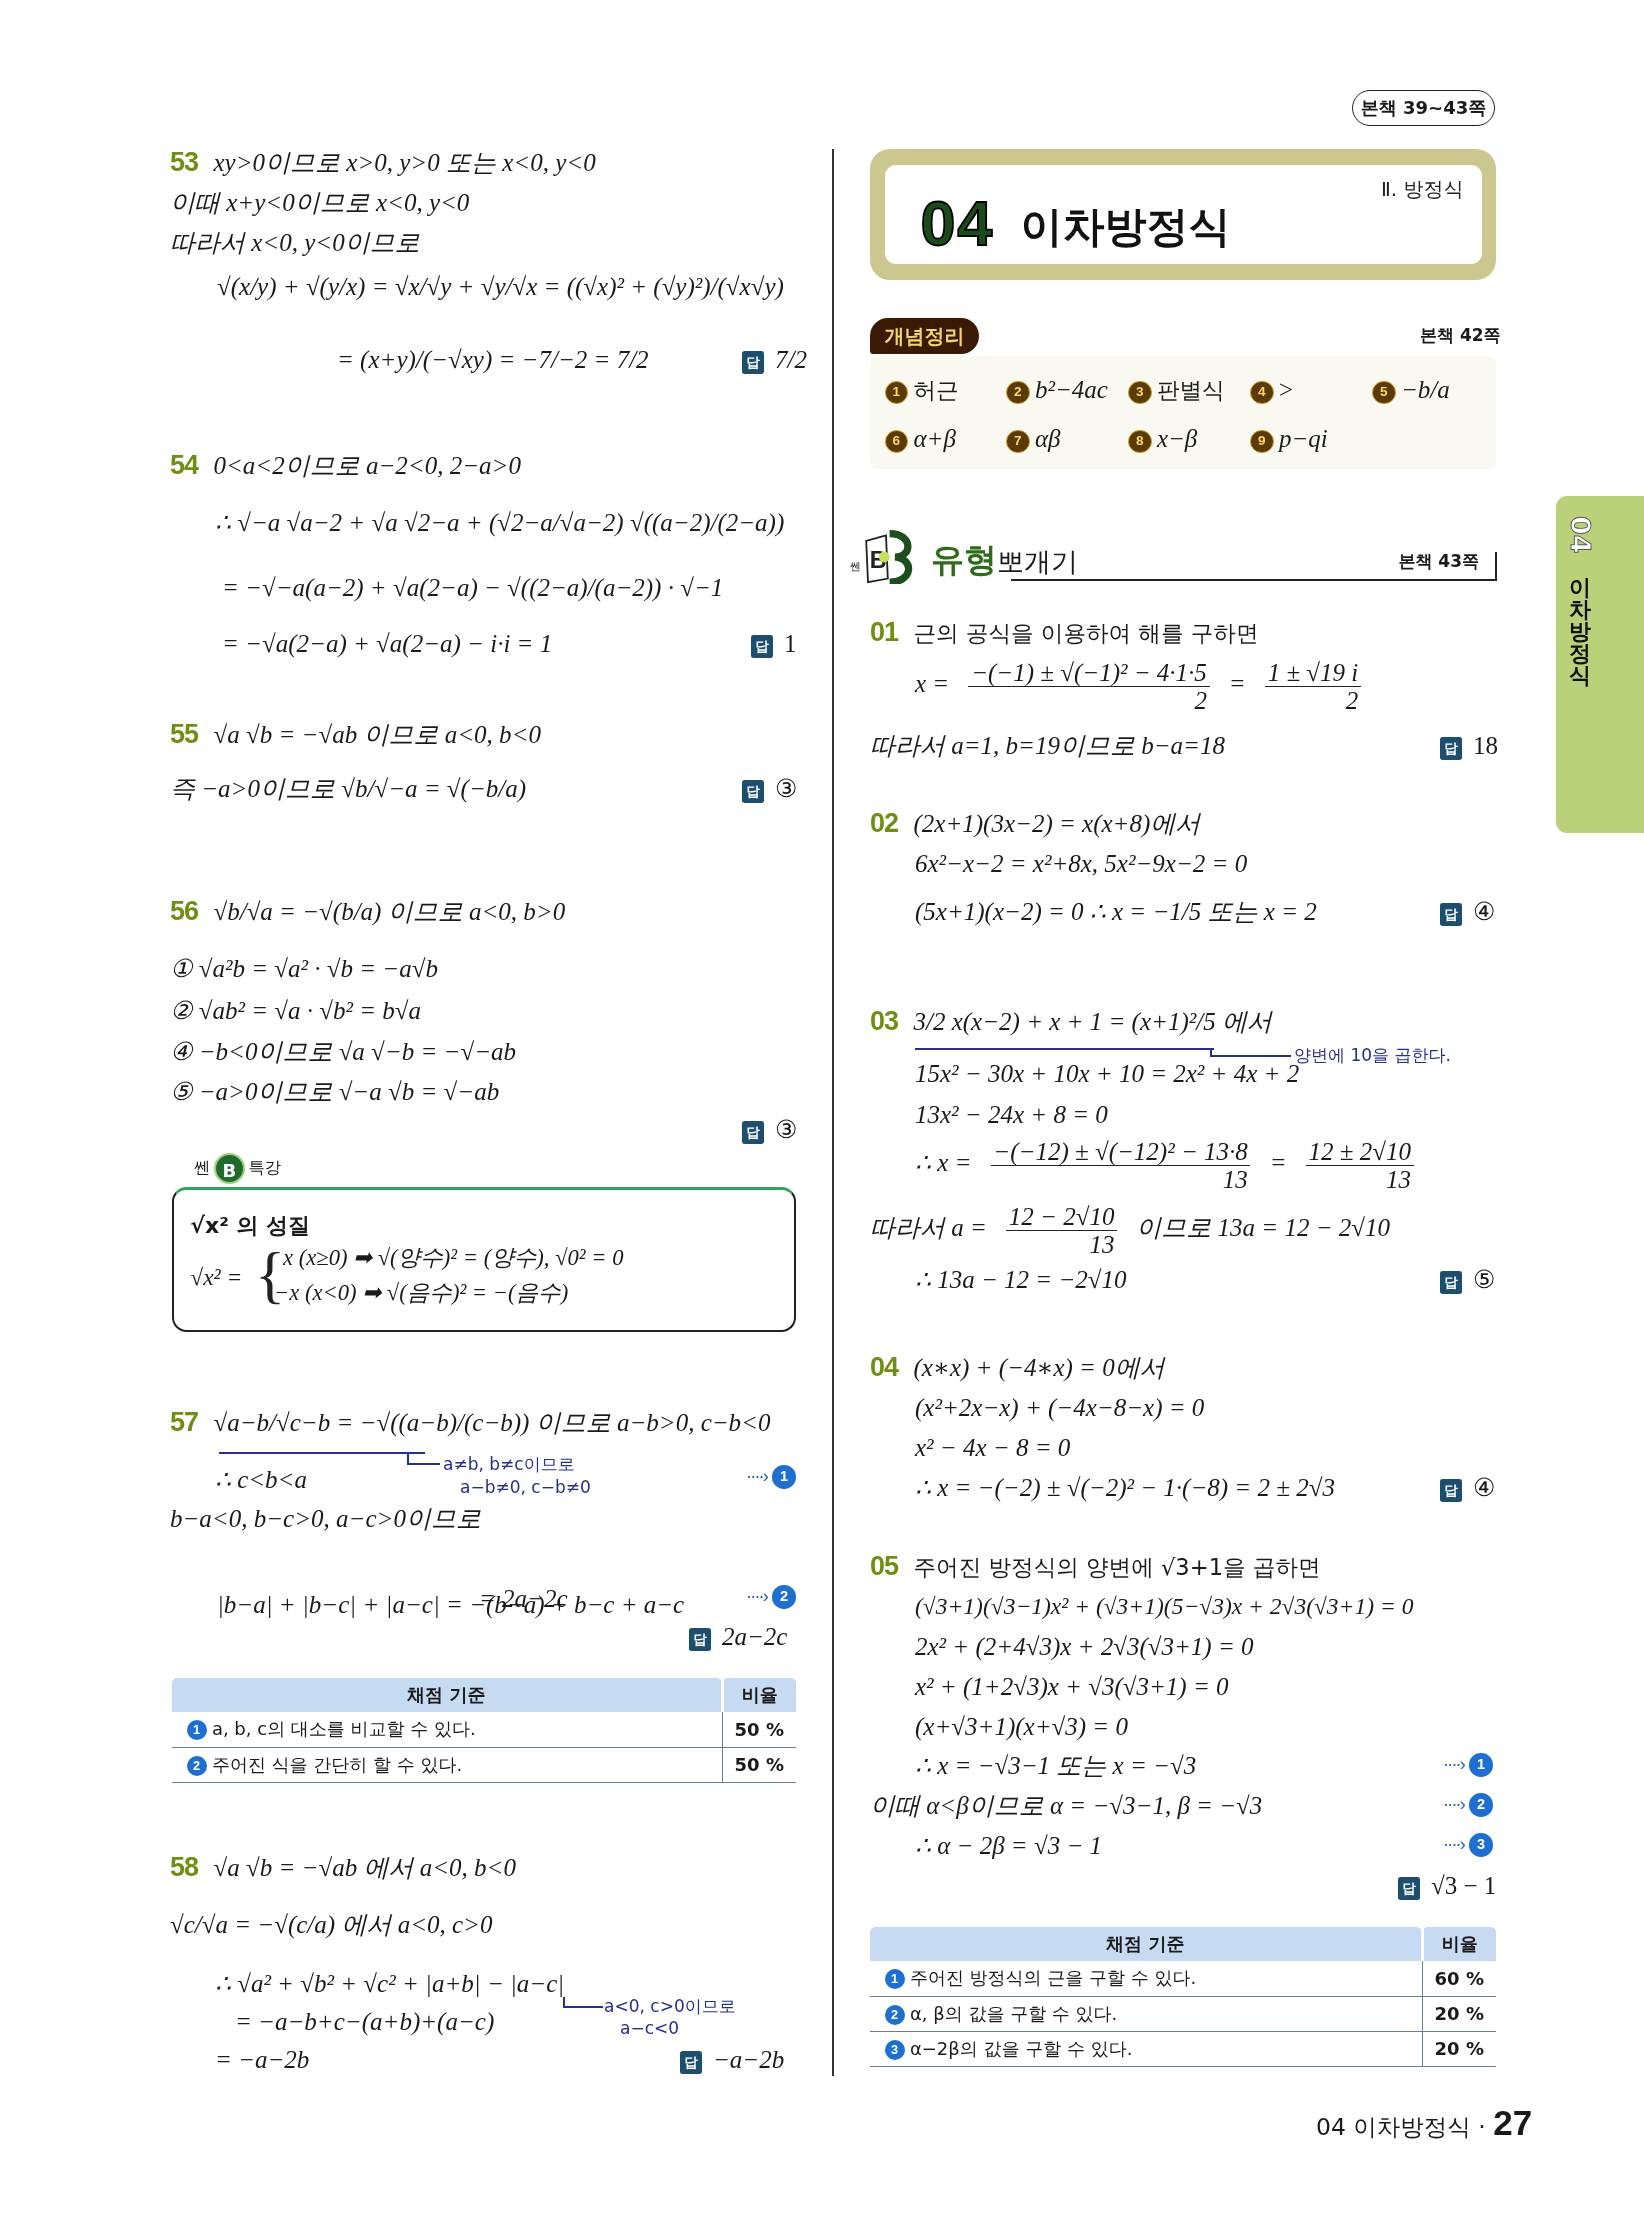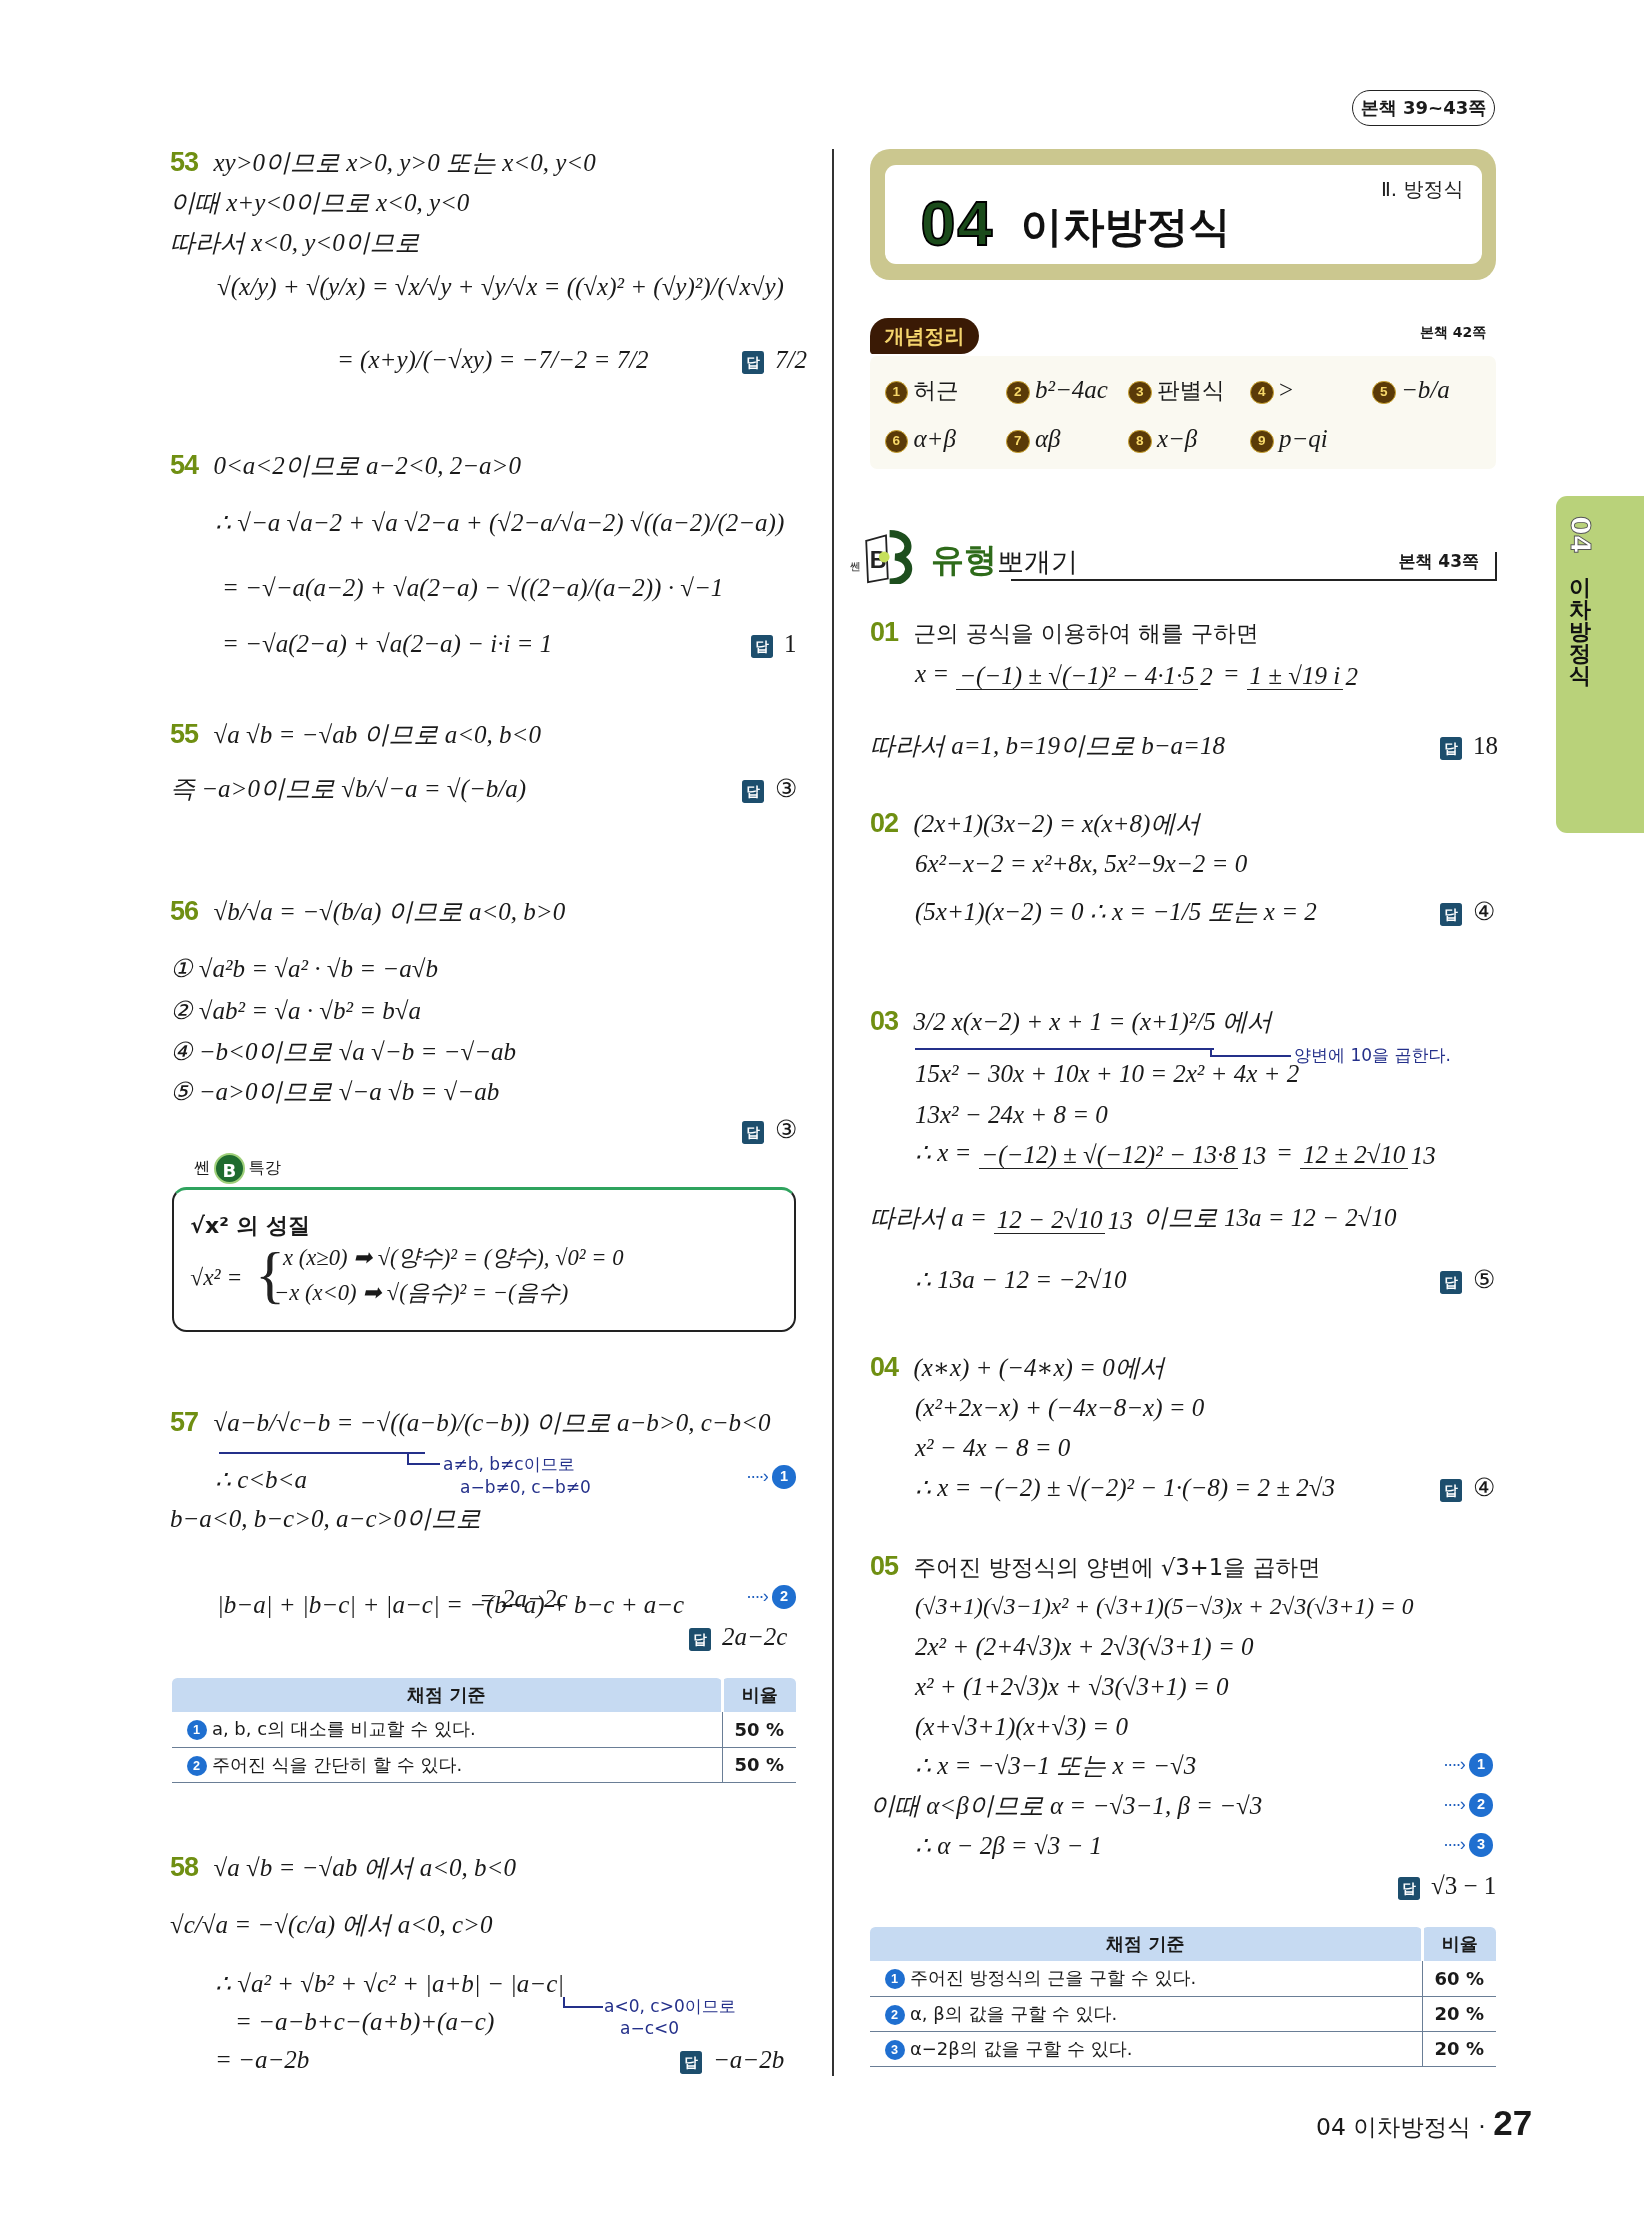--- a/index.html
+++ b/index.html
@@ -20,34 +20,34 @@
   
   .pill { position: absolute; left: 1352px; top: 90px; width: 143px; height: 36px; border: 1.8px solid #222; border-radius: 18px; font-family: "DejaVu Sans", sans-serif; font-size: 18px; line-height: 33px; text-align: center; font-weight: bold; }
   
   .titlebox { position: absolute; left: 870px; top: 149px; width: 626px; height: 131px; background: #cbc78f; border-radius: 20px; }
   .titlebox .inner { position: absolute; left: 14.5px; top: 16.3px; right: 14.5px; bottom: 16.3px; background: #fff; border-radius: 11px; }
   .chapnum { position: absolute; left: 36px; top: 27px; font-family: "Liberation Sans", sans-serif; font-weight: bold; font-size: 63px; color: #1b4b1b; letter-spacing: 1.8px; -webkit-text-stroke: 1.8px #000; line-height: 63px; }
   .chaptitle { position: absolute; left: 136px; top: 36px; font-family: "DejaVu Sans", sans-serif; font-weight: bold; font-size: 42px; line-height: 51px; color: #111; }
   .chapsec { position: absolute; right: 18px; top: 11px; font-family: "DejaVu Sans", sans-serif; font-size: 20px; color: #222; }
   
   .concept-tag { position: absolute; left: 870px; top: 318px; width: 109px; height: 36px; background: #3a1a05; color: #f4d46c; font-family: "DejaVu Sans", sans-serif; font-weight: bold; font-size: 20px; line-height: 36px; text-align: center; border-radius: 18px 18px 18px 3.6px; }
-  .concept-ref { position: absolute; left: 1420px; top: 324px; font-family: "DejaVu Sans", sans-serif; font-size: 14px; font-weight: bold; }
+  .concept-ref { position: absolute; left: 1420px; top: 324px; font-family: "DejaVu Sans", sans-serif; font-size: 17px; font-weight: bold; }
   .concept-box { position: absolute; left: 870px; top: 356px; width: 626px; height: 113px; background: #faf9f1; border-radius: 7.2px; }
   .citem { position: absolute; white-space: nowrap; font-family: "Liberation Serif", serif; font-size: 25px; line-height: 31px; }
   .gnum { display: inline-block; width: 23.5px; height: 23.5px; border-radius: 50%; background: #5a3a08; border: 1.8px solid #c9a12a; color: #f7d86a; font-size: 13.6px; font-weight: bold; line-height: 20px; text-align: center; font-family: "Liberation Sans", sans-serif; vertical-align: middle; margin-right: 5.4px; font-style: normal; }
   
   .type-header { position: absolute; left: 850px; top: 525px; width: 647px; height: 63px; }
   .type-logo { position: absolute; left: 0; top: 4.5px; width: 72px; height: 54px; }
   .type-title { position: absolute; left: 81px; top: 14.5px; font-family: "DejaVu Sans", sans-serif; font-size: 33px; line-height: 40px; }
   .type-title b { color: #2e6b1a; margin-top: 28px; }
   .type-rule { position: absolute; left: 161px; right: 0; top: 54px; height: 1.8px; background: #222; }
   .type-rule-end { position: absolute; right: 0; top: 27px; width: 1.8px; height: 29px; background: #222; }
   .type-ref { position: absolute; right: 18px; top: 25px; font-family: "DejaVu Sans", sans-serif; font-size: 17px; font-weight: bold; }
   
-  .frac { display: inline-flex; flex-direction: row; align-items: flex-end; vertical-align: middle; margin: 0 1px; line-height: 27px; }
+  .frac { display: inline-flex; flex-direction: column; align-items: flex-end; vertical-align: middle; margin: 0 13px; line-height: 27px; }
   .frac .n { border-bottom: 1.8px solid #222; padding: 0 2.7px; }
   .frac .d { padding: 0 2.7px; }
   
   .tbl { position: absolute; border-collapse: collapse; font-family: "DejaVu Sans", sans-serif; font-size: 18px; }
   .tbl th { background: #c6daf2; font-weight: bold; height: 34px; text-align: center; border-radius: 5.4px 5.4px 0 0; }
   .tbl td { height: 35px; border-bottom: 1.8px solid #6a7e96; padding-left: 14.5px; background: #fff; }
   .tbl td.pct { text-align: center; padding-left: 0; border-left: 1.8px solid #6a7e96; font-weight: bold; width: 74px; }
   .tbl th.pcth { width: 74px; border-left: 3.6px solid #fff; }
   
   .semb-label { position: absolute; left: 194px; top: 1153px; font-family: "DejaVu Sans", sans-serif; font-size: 16.3px; }

